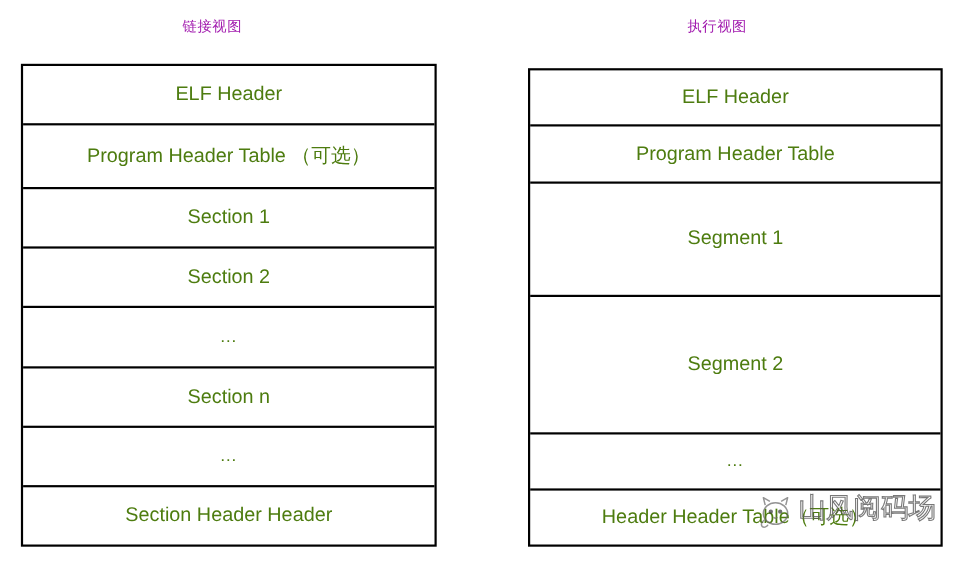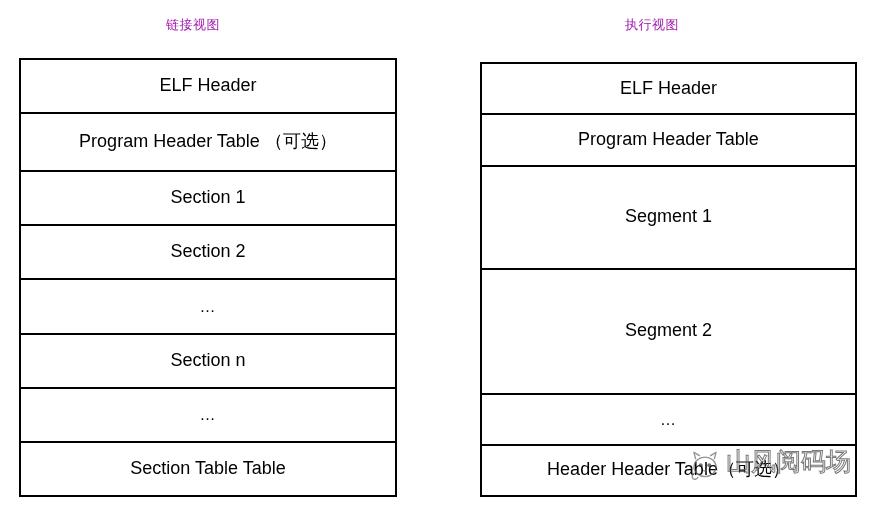--- a/index.html
+++ b/index.html
@@ -48,21 +48,21 @@
     display: flex;
     align-items: center;
     justify-content: center;
     position: relative;
   }
   .row:last-child { border-bottom: none; }
 
   .row-label {
     font-size: 18px;
     line-height: 1.1;
-    color: #000000;
+    color: #4d7c0f;
     text-align: center;
     white-space: nowrap;
     font-family: "Liberation Sans", "DejaVu Sans", sans-serif;
   }
   .row-label.ellipsis {
     font-size: 16px;
     letter-spacing: 1px;
   }
 
   
@@ -116,21 +116,21 @@
     <div class="row" style="height:55px">
       <span class="row-label ellipsis">…</span>
     </div>
     <div class="row" style="height:54px">
       <span class="row-label">Section n</span>
     </div>
     <div class="row" style="height:54px">
       <span class="row-label ellipsis">…</span>
     </div>
     <div class="row" style="height:52px">
-      <span class="row-label">Section Table Table</span>
+      <span class="row-label">Section Header Header</span>
     </div>
   </div>
 
   <div class="view-title" id="title-exec">执行视图</div>
 
   <div class="table" id="table-exec">
     <div class="row" style="height:54px">
       <span class="row-label">ELF Header</span>
     </div>
     <div class="row" style="height:54px">

